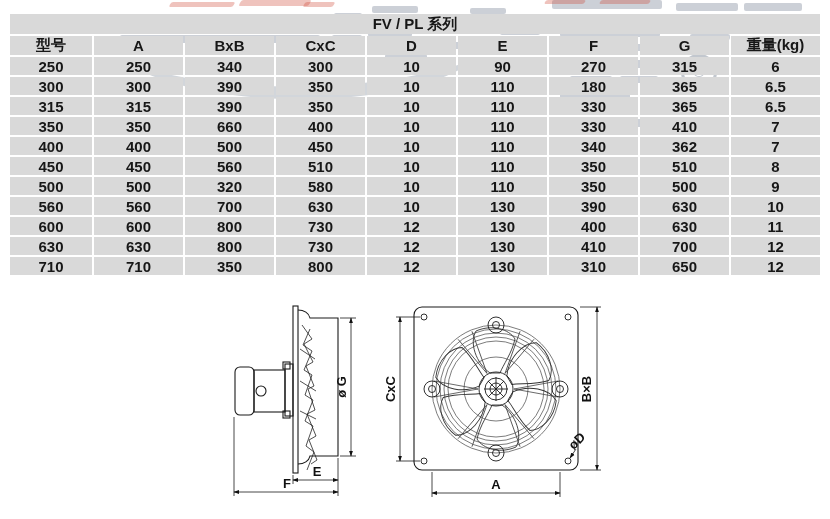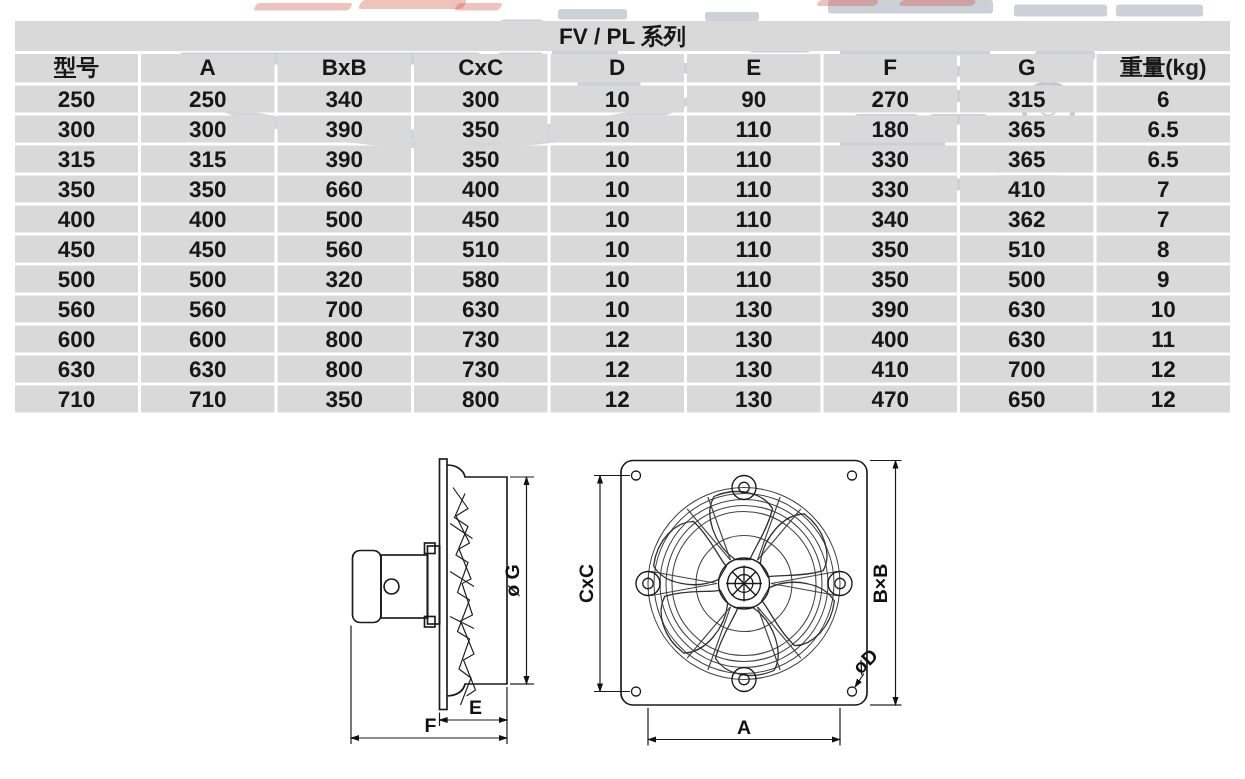--- a/index.html
+++ b/index.html
@@ -220,21 +220,21 @@
           <td>700</td>
           <td>12</td>
         </tr>
         <tr>
           <td>710</td>
           <td>710</td>
           <td>350</td>
           <td>800</td>
           <td>12</td>
           <td>130</td>
-          <td>470</td>
+          <td>310</td>
           <td>650</td>
           <td>12</td>
         </tr>
       </tbody>
   </table>
 </div>
 
 <svg class="diagram" width="530" height="234" viewBox="0 0 530 234">
   <defs>
     <marker id="ah" viewBox="0 0 10 10" refX="9" refY="5" markerWidth="7.5" markerHeight="7.5" orient="auto-start-reverse">

